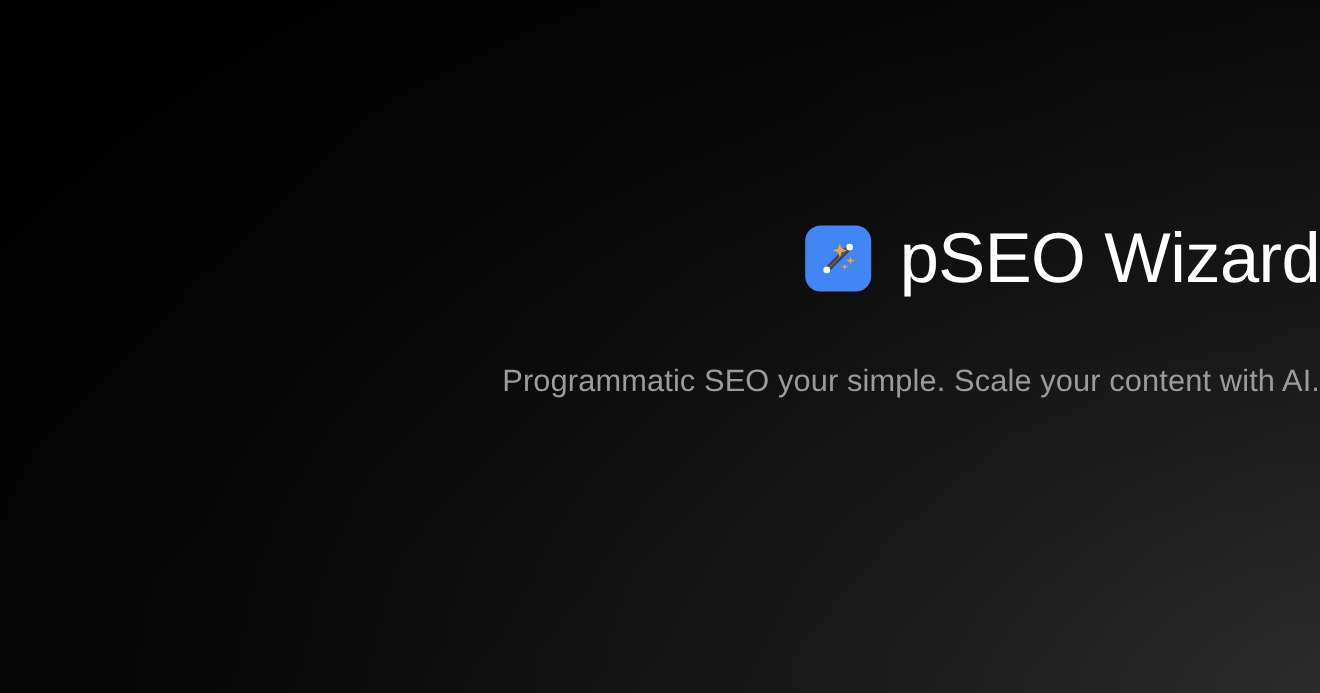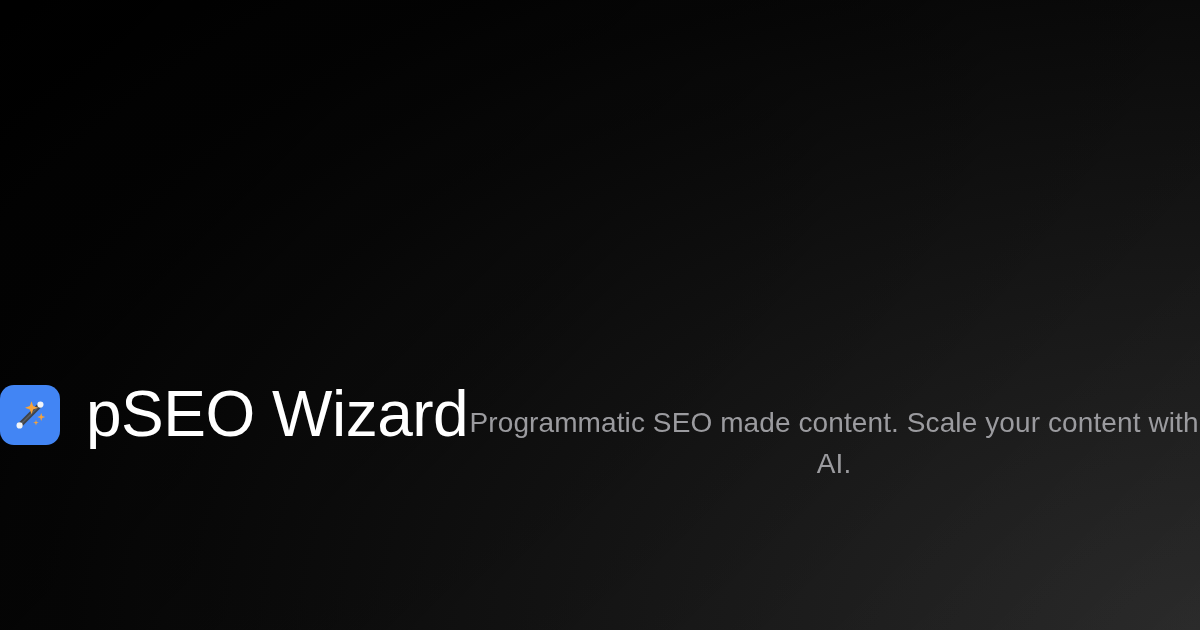--- a/index.html
+++ b/index.html
@@ -45,22 +45,22 @@
       rgba(255,255,255,0.025) 100%);
     pointer-events: none;
   }
 
   .content {
     position: relative;
     z-index: 2;
     width: 100%;
     height: 100%;
     display: flex;
-    flex-direction: row;
-    align-items: center;
+    flex-direction: column;
+    align-items: flex-end;
     justify-content: flex-start;
     padding-top: 200px;
   }
 
   
   .title-row {
     display: flex;
     align-items: center;
     justify-content: center;
     gap: 26px;
@@ -122,16 +122,16 @@
 
           <path d="M32.2 19.0 L33.2 22.0 L36.2 23.0 L33.2 24.0 L32.2 27.0 L31.2 24.0 L28.2 23.0 L31.2 22.0 Z" fill="#f5a33c"></path>
 
           <path d="M27.0 25.8 L27.7 27.9 L29.8 28.6 L27.7 29.3 L27.0 31.4 L26.3 29.3 L24.2 28.6 L26.3 27.9 Z" fill="#f5a33c"></path>
         </svg>
       </div>
 
       <h1 class="app-title">pSEO Wizard</h1>
     </div>
 
-    <p class="subtitle">Programmatic SEO made content. Scale your content with AI.</p>
+    <p class="subtitle">Programmatic SEO your simple. Scale your content with AI.</p>
 
   </div>
 </div>
 
 </body></html>

